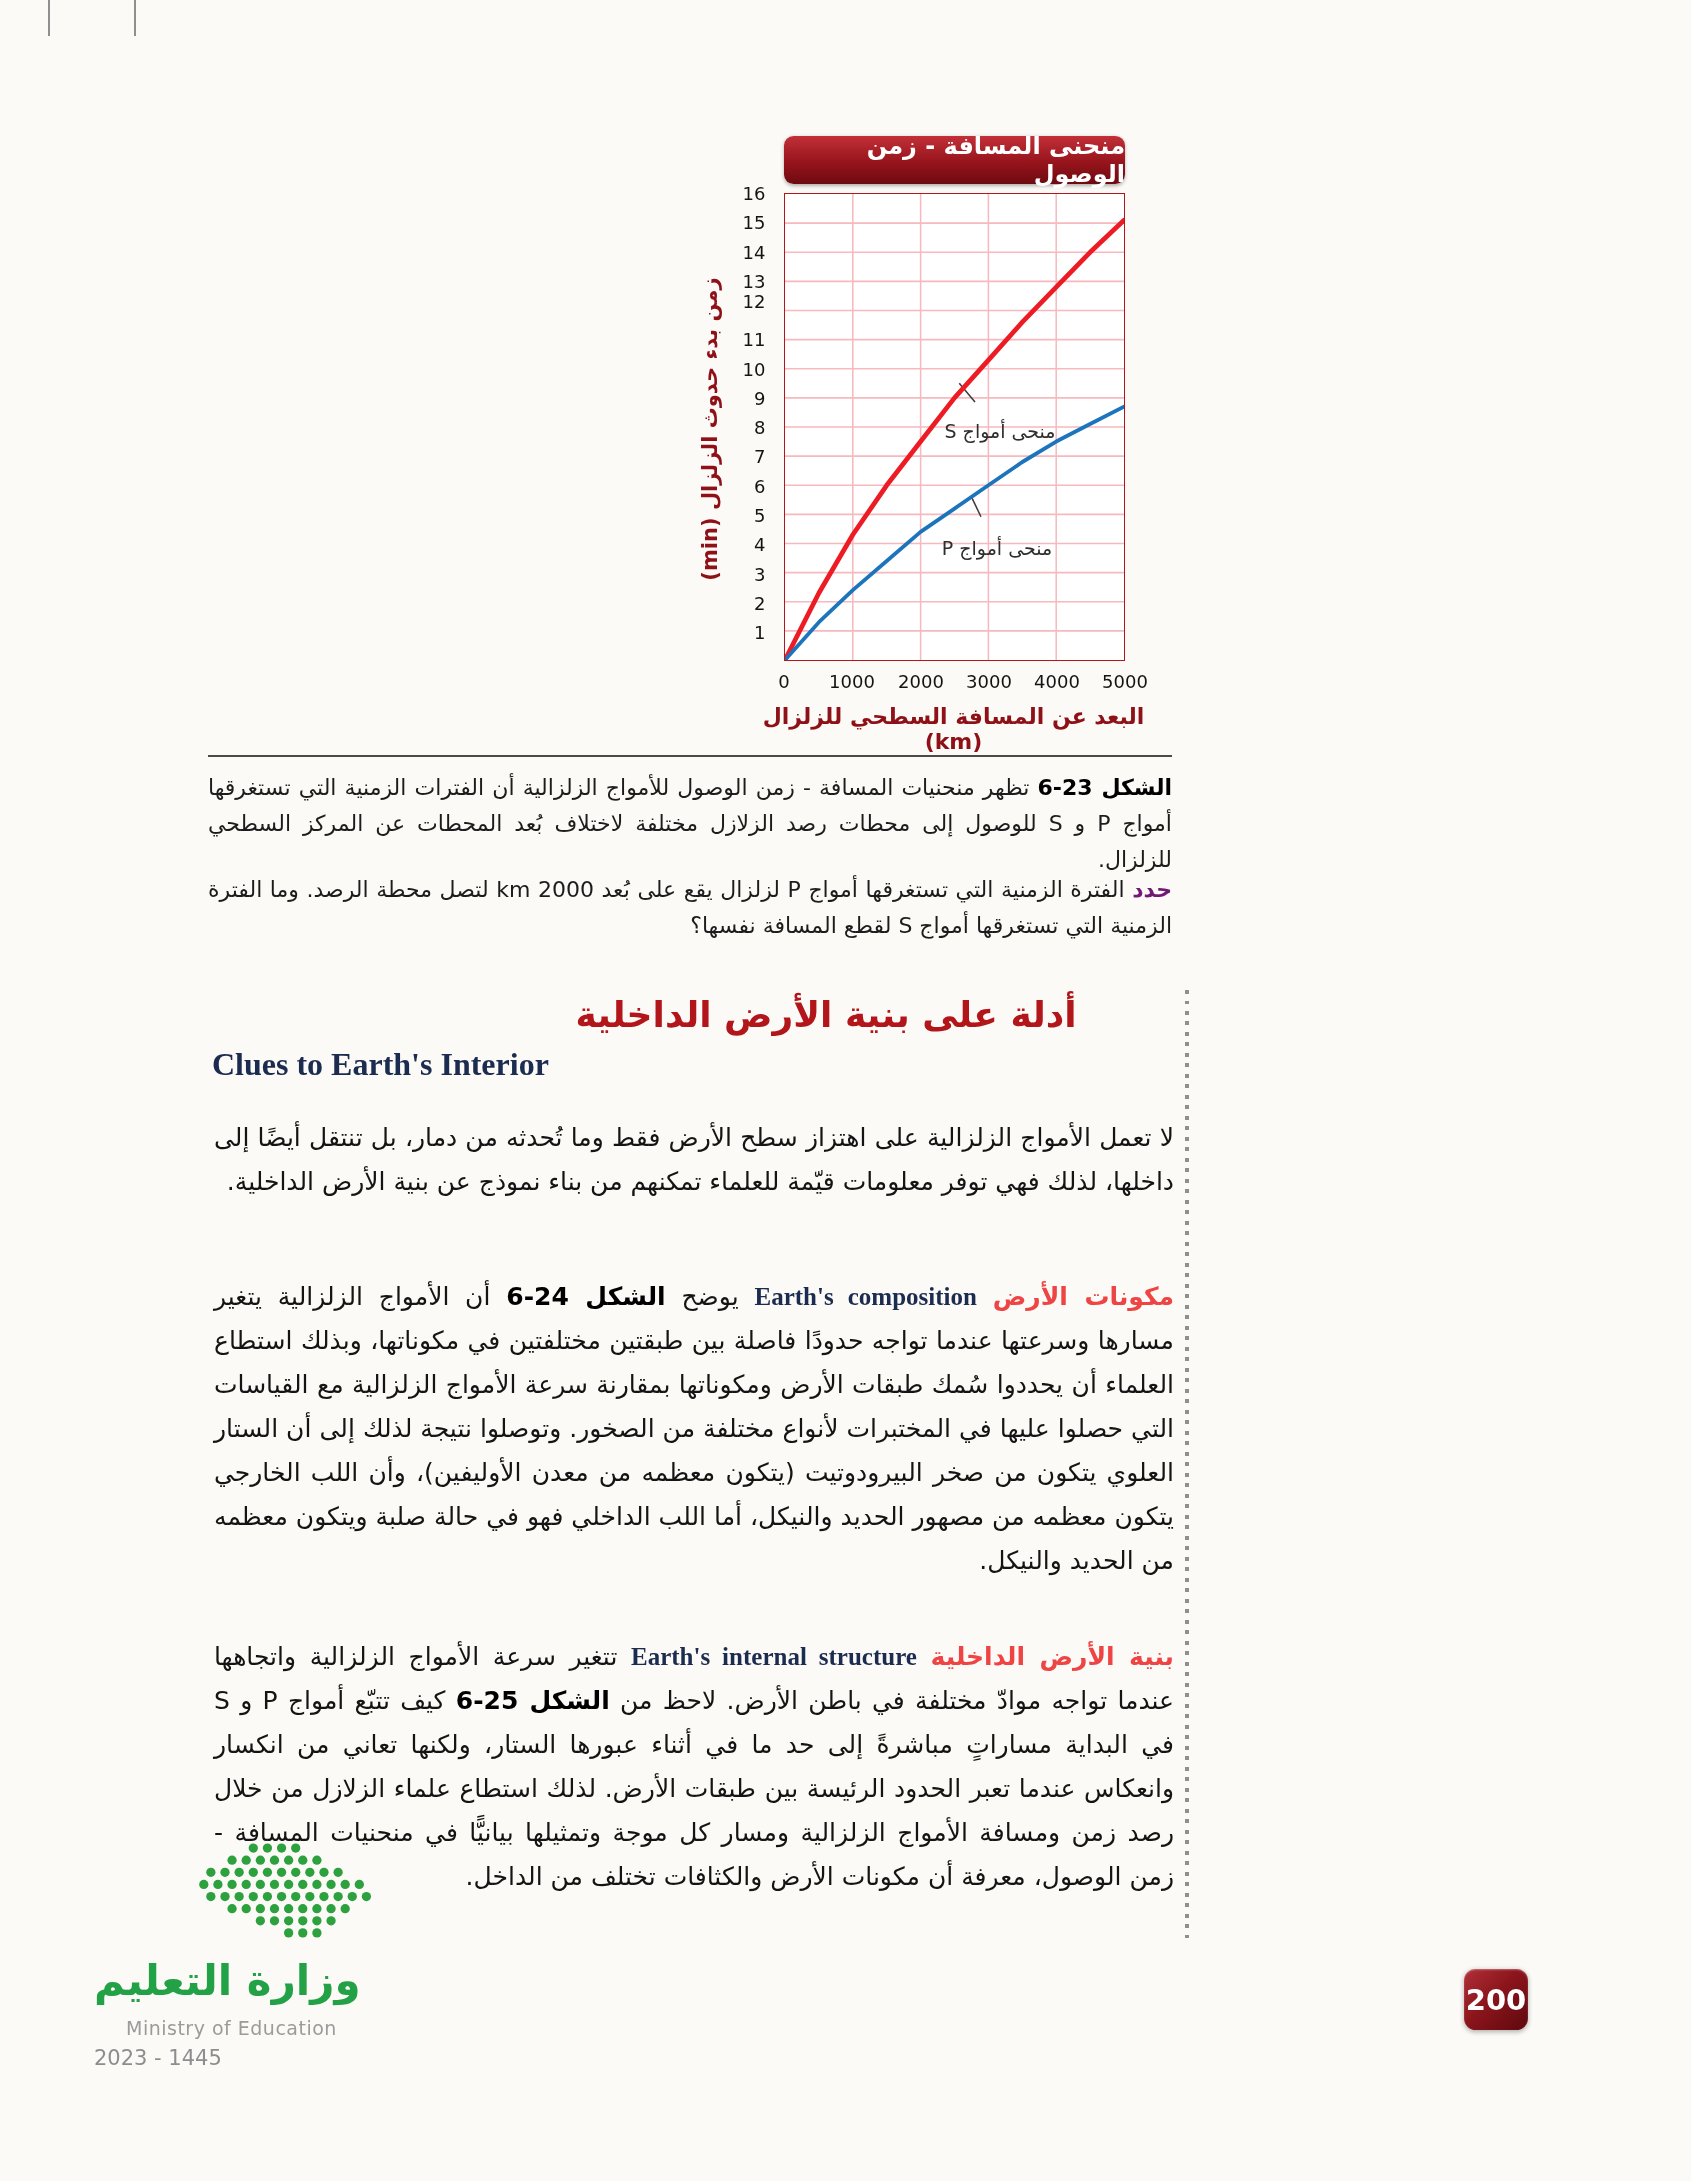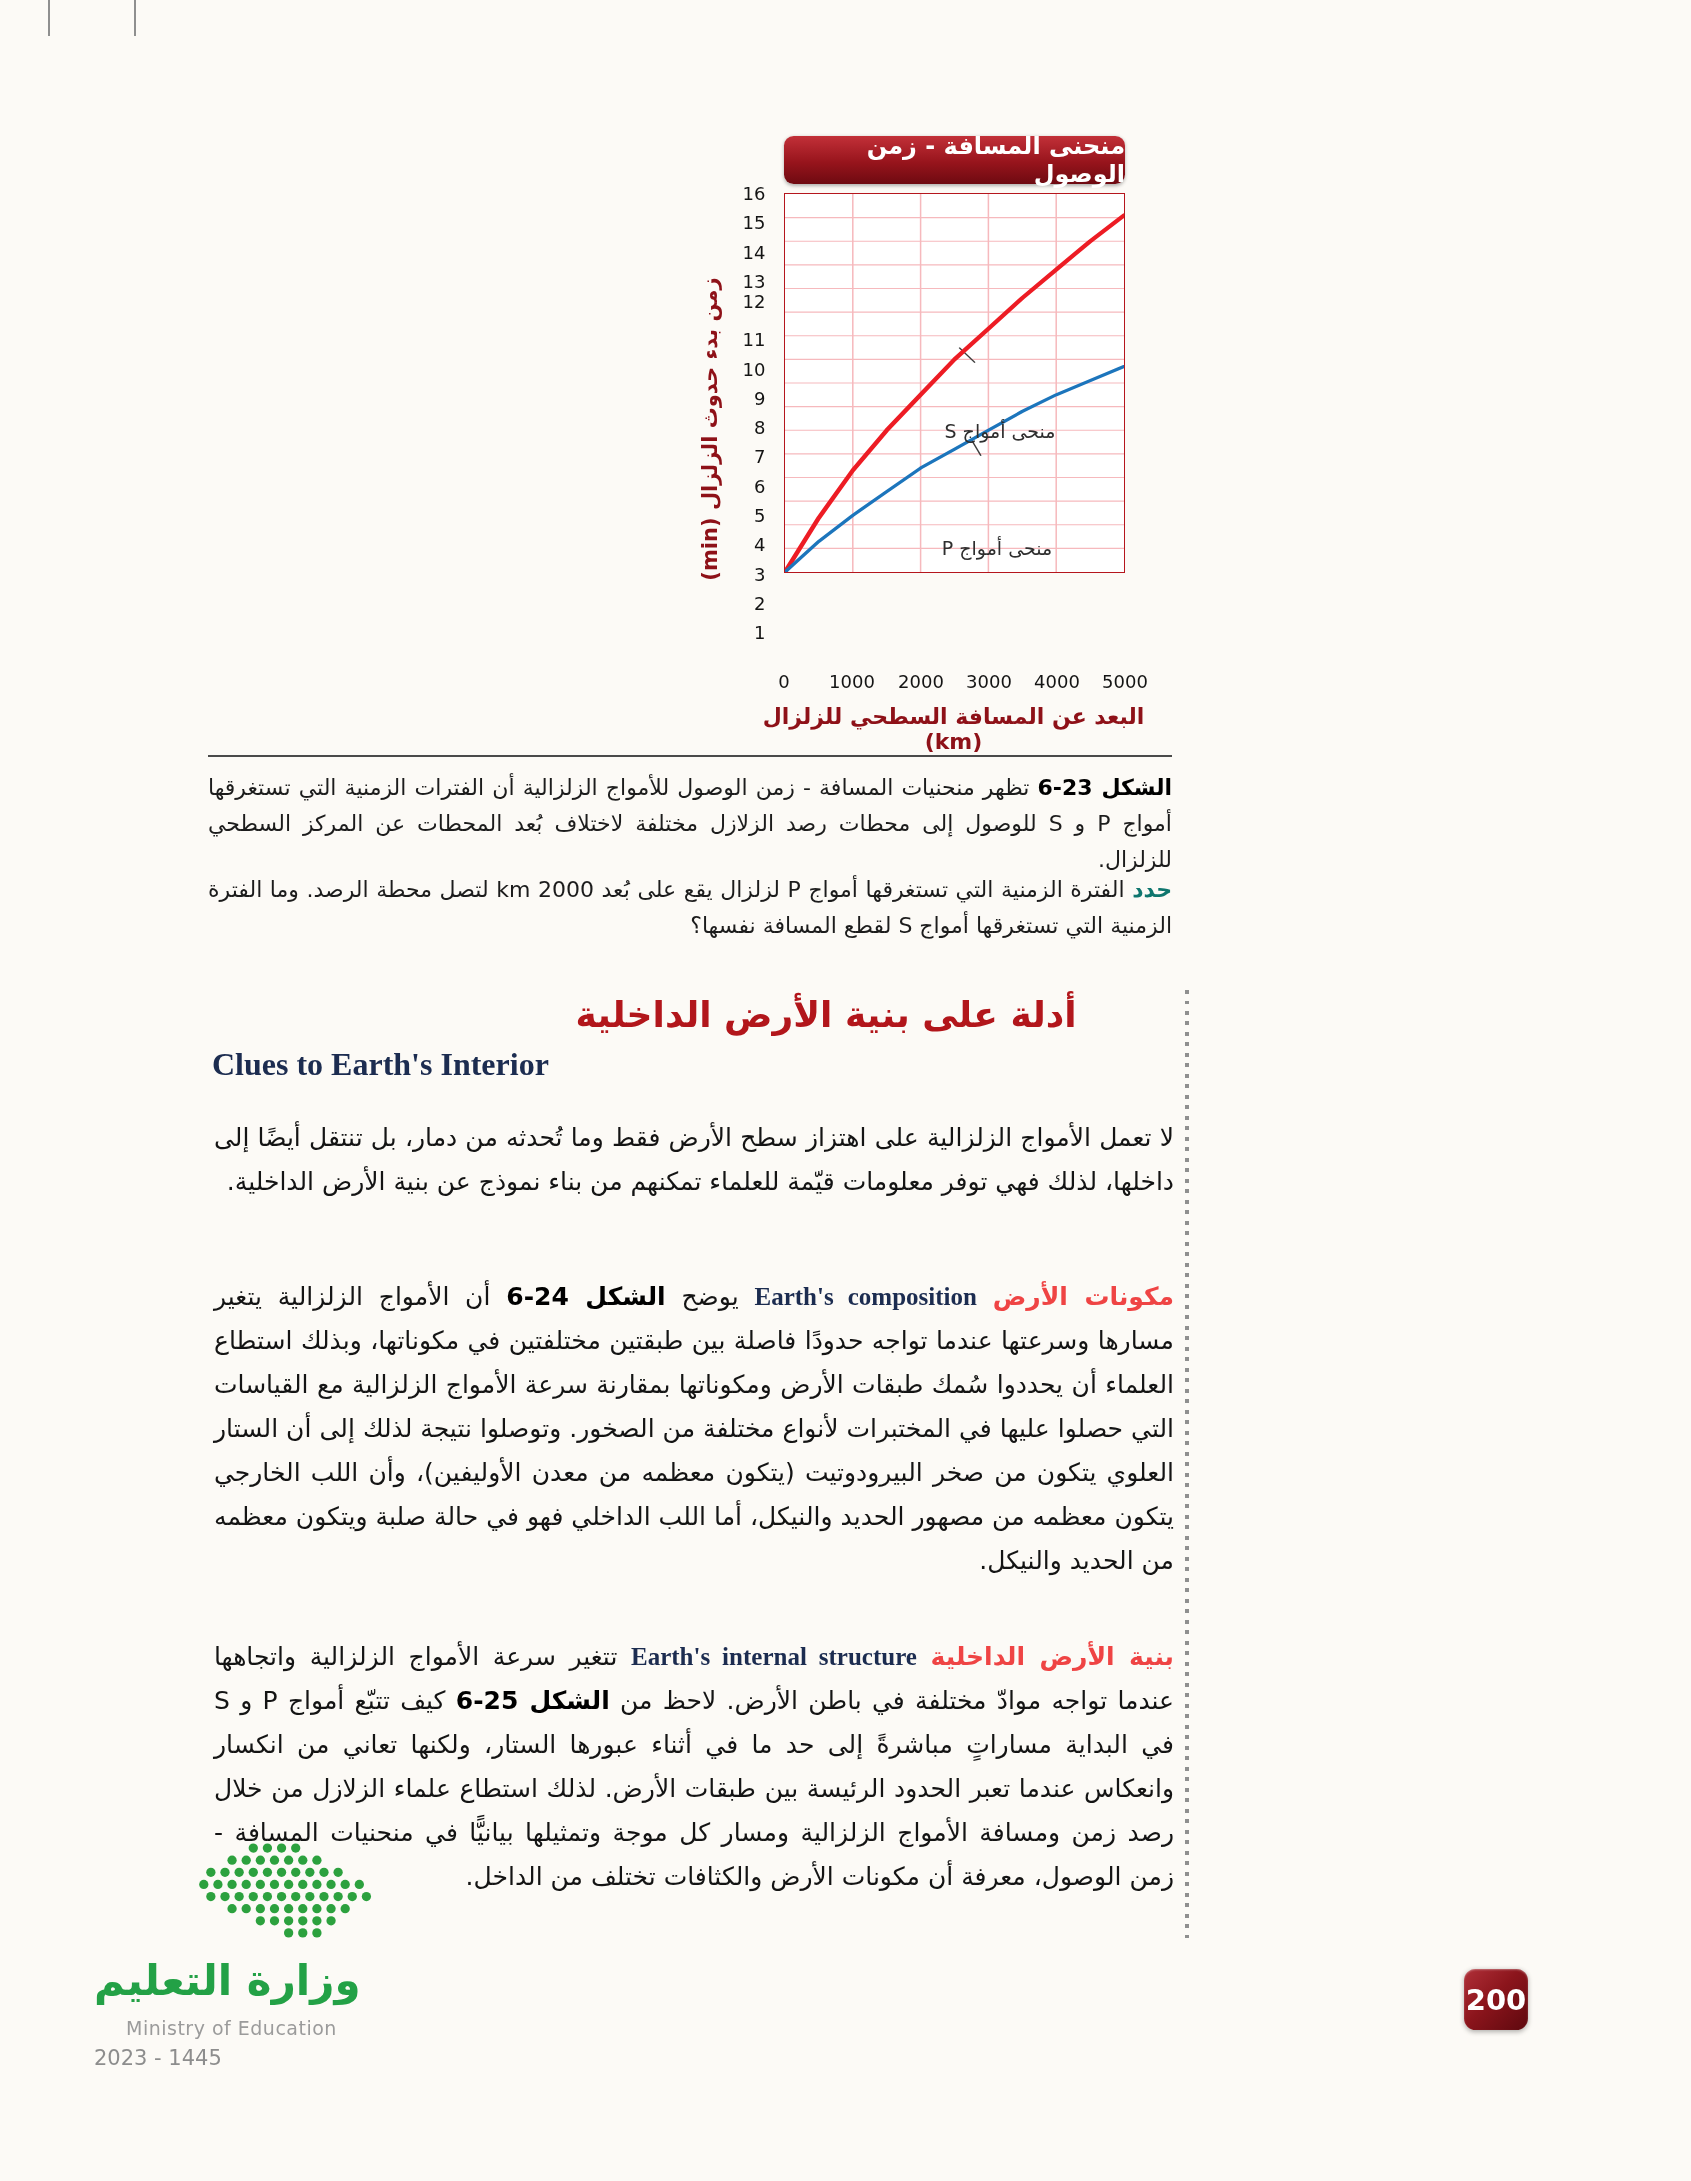--- a/index.html
+++ b/index.html
@@ -18,21 +18,21 @@
   .chart-banner {
     position:absolute; left:784px; top:136px; width:341px; height:48px;
     border-radius:9.6px;
     background:linear-gradient(180deg,#c23038 0%,#97141c 55%,#6e0a11 100%);
     color:#fff; font-weight:bold; font-size:24px;
     display:flex; align-items:center; justify-content:center;
     box-shadow:0 1.9px 3.8px rgba(0,0,0,.3);
     direction:rtl;
   }
   .plot {
-    position:absolute; left:784px; top:193px; width:341px; height:380px;
+    position:absolute; left:784px; top:193px; width:341px; height:468px;
     background:#ffffff; border:1.9px solid #b5161d;
   }
   .plot svg { width:100%; height:100%; display:block; }
   .curve-labels { position:absolute; inset:0; pointer-events:none; }
   .curve-label {
     position:absolute; transform:translate(-50%,-50%);
     font-size:19px; color:#2e2e2e; white-space:nowrap; direction:rtl;
   }
   .y-ticks { position:absolute; left:725px; top:193px; width:50px; height:468px; }
   .y-ticks span {
@@ -59,21 +59,21 @@
   
   .rule { position:absolute; left:208px; top:755px; width:964px; height:1.9px; background:#4a4a4a; }
   .caption, .question {
     position:absolute; left:208px; width:964px;
     font-size:22px; line-height:36px; text-align:justify; color:#1c1c1c;
     direction:rtl;
   }
   .caption { top:770px; }
   .question { top:872px; }
   .cap-label { color:#000; }
-  .q-label { color:#0f766e; }
+  .q-label { color:#701a75; }
 
   
   .head-ar {
     position:absolute; left:478px; top:994px; width:696px;
     text-align:center; font-size:36px; font-weight:bold; color:#b2161b;
     direction:rtl;
   }
   .head-en {
     position:absolute; left:212px; top:1046px;
     font-family:Liberation Serif, serif;

